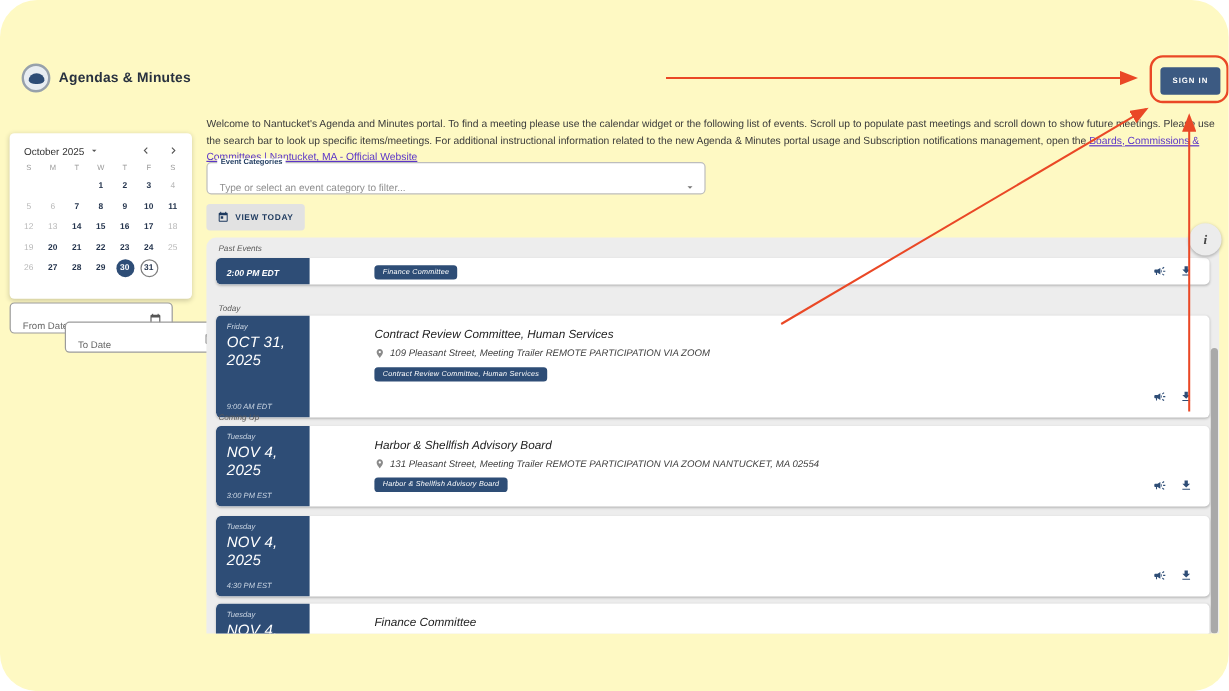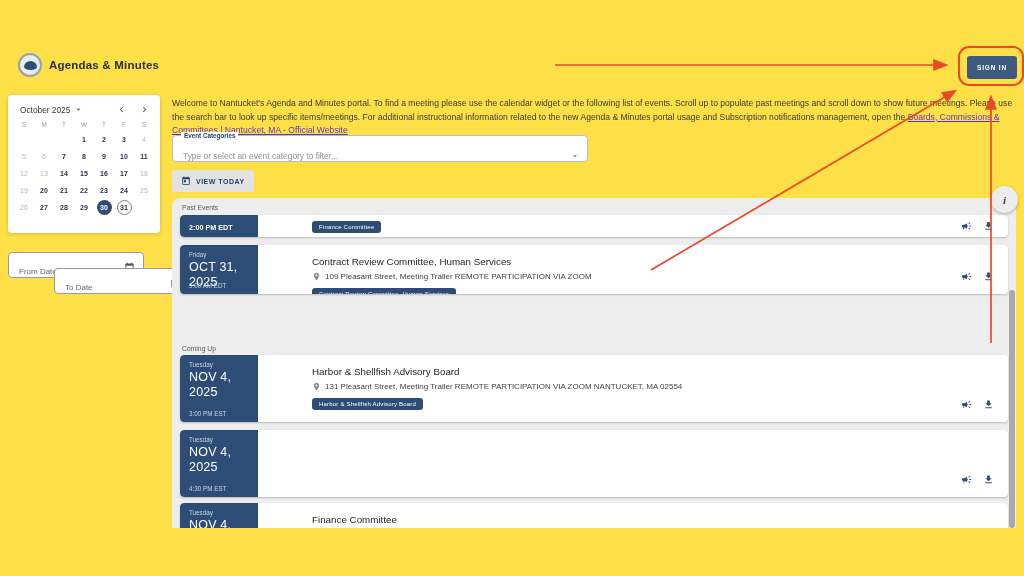--- a/index.html
+++ b/index.html
@@ -1,28 +1,28 @@
 <!DOCTYPE html>
 <html><head>
 <meta charset="utf-8">
 <style>
   html,body{margin:0;padding:0;background:#fff;}
-  .page{position:relative;width:1024px;height:576px;background:#fde047;overflow:hidden;
-        font-family:"Liberation Sans", sans-serif;-webkit-font-smoothing:antialiased;}
+  .page{position:relative;width:1024px;height:576px;background:#fef9c3;overflow:hidden;
+        font-family:"Liberation Sans", sans-serif;border-radius:31px;-webkit-font-smoothing:antialiased;}
 
   
   .hdr-logo{position:absolute;left:18px;top:53px;width:24px;height:24px;border-radius:50%;
             border:2px solid #97a1ab;background:#e8edf2;display:flex;align-items:center;justify-content:center;box-sizing:border-box;}
   .hdr-logo .blob{width:13px;height:9px;background:#2e4d76;border-radius:50% 50% 45% 45%/65% 65% 35% 35%;}
   .hdr-title{position:absolute;left:49px;top:59px;font-size:11.5px;font-weight:700;color:#28313f;letter-spacing:.2px;}
   .signin{position:absolute;left:967px;top:56px;width:50px;height:23px;background:#3c5a82;border:none;border-radius:3px;
           color:#fff;font-size:6.5px;font-weight:700;letter-spacing:.8px;font-family:inherit;display:flex;align-items:center;justify-content:center;cursor:pointer;}
 
   
-  .cal-card{position:absolute;left:8px;top:95px;width:152px;height:138px;background:#fff;border-radius:4px;
+  .cal-card{position:absolute;left:8px;top:111px;width:152px;height:138px;background:#fff;border-radius:4px;
             box-shadow:0 1px 4px rgba(0,0,0,.18);}
   .cal-head{display:flex;align-items:center;padding:9px 8px 4px 12px;}
   .cal-month{font-size:8.3px;color:#333;font-weight:400;}
   .cal-caret{margin-left:4px;display:flex;}
   .cal-nav{margin-left:auto;display:flex;gap:12px;padding-right:2px;}
   .cal-nav svg{display:block;}
   .cal-dow-row,.cal-grid{display:grid;grid-template-columns:repeat(7,1fr);padding:0 6px;}
   .cal-dow{font-size:6.3px;color:#9a9a9a;text-align:center;height:12px;line-height:12px;}
   .cal-day{height:17px;display:flex;align-items:center;justify-content:center;font-size:7px;color:#24344d;}
   .cal-day span{display:flex;align-items:center;justify-content:center;width:15px;height:15px;border-radius:50%;}
@@ -45,21 +45,21 @@
   .field .flabel{position:absolute;top:-4.5px;left:8px;background:#fff;padding:0 3px;font-size:6.3px;font-weight:700;color:#1e3a5f;line-height:8px;}
   .field input{border:none;outline:none;flex:1;font-size:8.4px;color:#444;font-family:inherit;background:transparent;padding:0 0 0 10px;min-width:0;}
   .field input::placeholder{color:#8f8f8f;opacity:1;}
   .field .f-ico{display:flex;align-items:center;padding:0 7px;}
   .field .f-div{width:1px;height:16px;background:#ddd;}
 
   .view-today{position:absolute;left:172px;top:170px;height:22px;padding:0 9px;background:#e2e2e2;border:none;border-radius:3px;
               display:flex;align-items:center;gap:5px;font-family:inherit;font-size:7px;font-weight:700;letter-spacing:.5px;color:#1e3a5f;cursor:pointer;}
 
   
-  .list{position:absolute;left:172px;top:198px;width:844px;height:330px;background:#ededed;border-radius:8px 8px 0 0;overflow:hidden;}
+  .list{position:absolute;left:172px;top:198px;width:844px;height:330px;background:#ededed;border-radius:8px 8px 0 0;overflow:hidden;font-style:italic;}
   .group-label{position:absolute;left:10px;font-size:6.8px;color:#5a5a5a;}
   .card{position:absolute;left:8px;width:828px;background:#fff;border-radius:4px;box-shadow:0 1px 2px rgba(0,0,0,.22);overflow:hidden;}
   .dateblock{position:absolute;left:0;top:0;bottom:0;width:78px;background:#2e4d76;border-radius:4px 0 0 4px;color:#fff;box-sizing:border-box;padding:6px 0 0 9px;}
   .db-weekday{font-size:6.3px;color:#c9d4e2;margin-bottom:2px;}
   .db-date{font-size:12.5px;font-weight:500;letter-spacing:.2px;line-height:14.5px;}
   .db-time{position:absolute;left:9px;bottom:5px;font-size:6.3px;color:#c9d4e2;}
   .db-time-lg{position:absolute;left:9px;bottom:5px;font-size:7.2px;font-weight:700;color:#fff;}
   .card-body{margin-left:118px;padding:11px 14px 0 14px;}
   .card-title{font-size:9.8px;font-weight:500;color:#1d1d1d;}
   .loc-row{display:flex;align-items:center;gap:4px;margin-top:5px;}
@@ -276,21 +276,21 @@
         <button class="icon-btn">
             <svg width="11" height="11" viewBox="0 0 24 24">
               <path d="M19 9h-4V3H9v6H5l7 7 7-7zM5 18v2h14v-2H5z" fill="#2e4d76"></path>
             </svg>
           </button>
       </div>
     </div>
 
     <div class="group-label" style="top:56px;">Today</div>
 
-    <div class="card" style="top:47px;height:49px;">
+    <div class="card" style="top:65px;height:85px;">
       <div class="dateblock">
         <div class="db-weekday">Friday</div>
         <div class="db-date">OCT 31,</div>
         <div class="db-date">2025</div>
         <div class="db-time">9:00 AM EDT</div>
       </div>
       <div class="card-body">
         <div class="card-title">Contract Review Committee, Human Services</div>
         <div class="loc-row">
           <span style="display:flex;">

